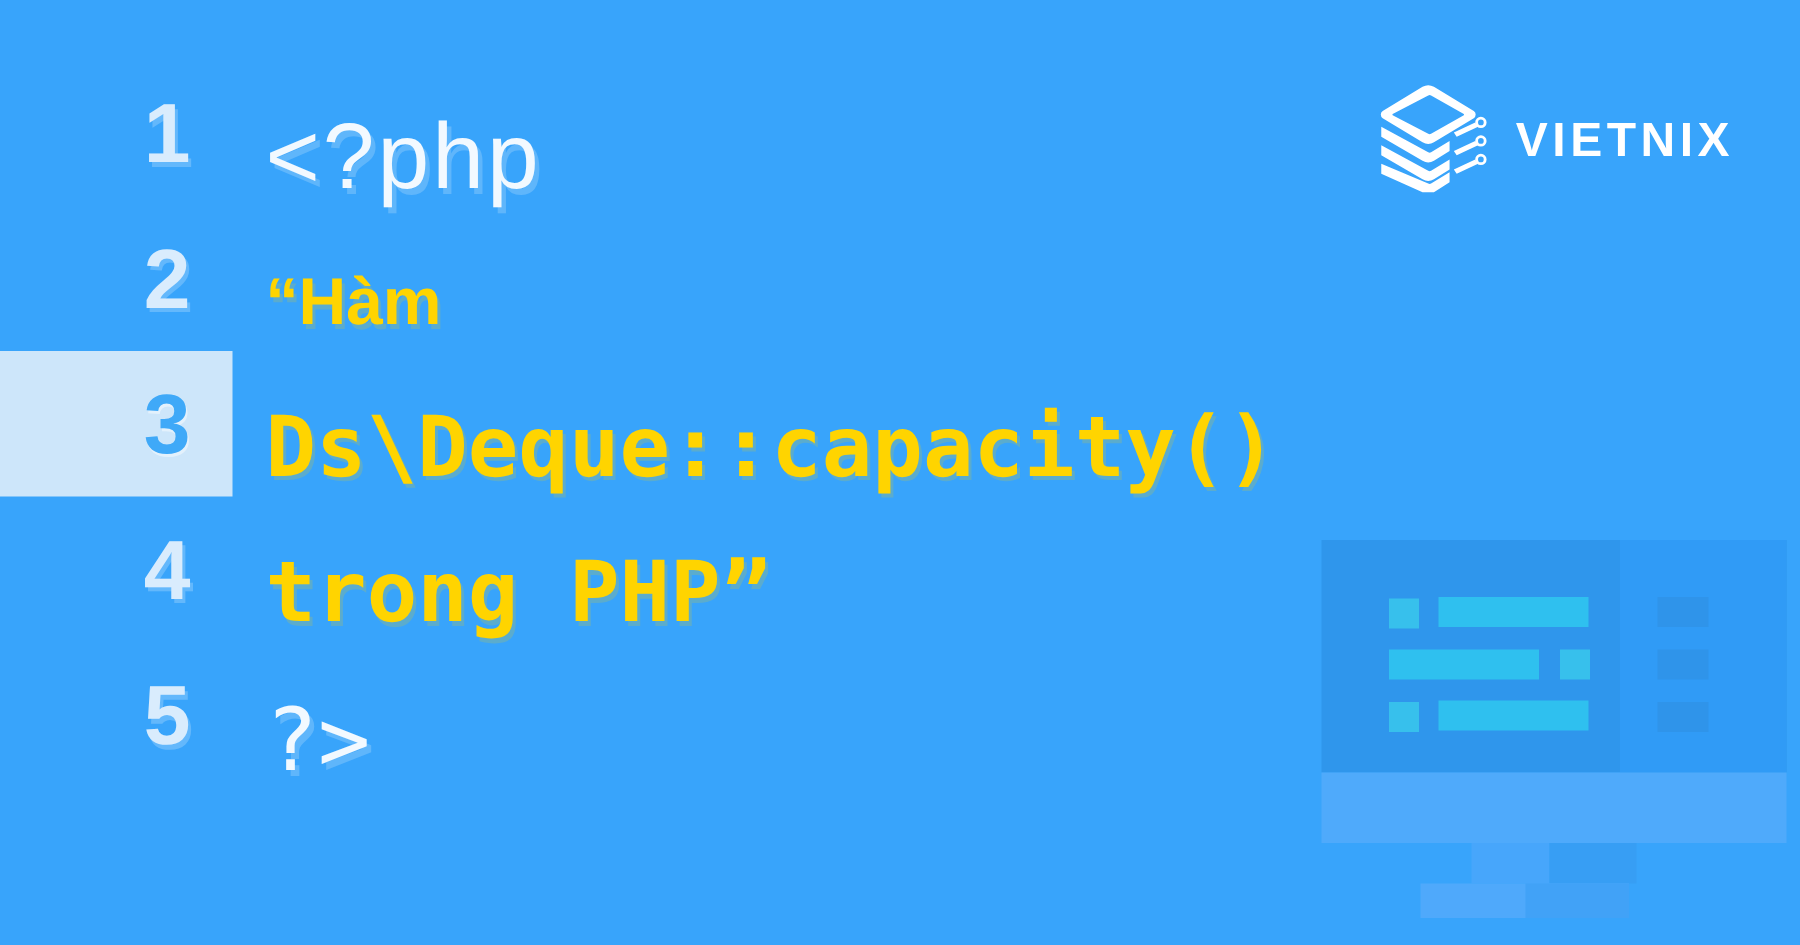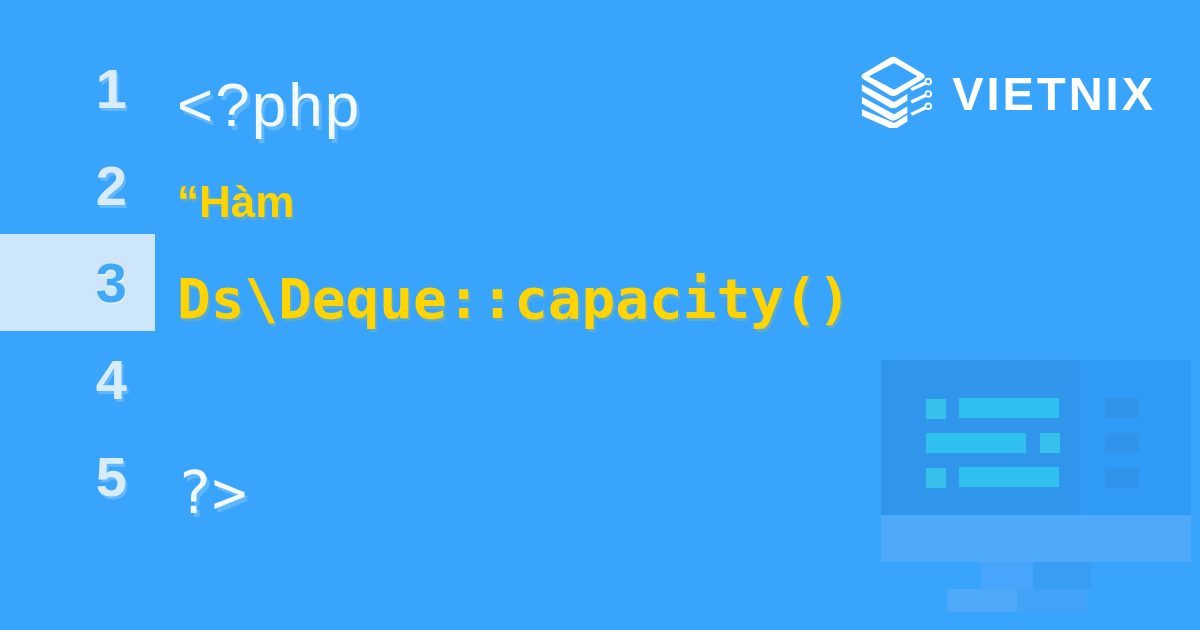--- a/index.html
+++ b/index.html
@@ -93,21 +93,21 @@
     top: 56px;
     height: 74px;
     display: flex;
     align-items: center;
     gap: 18px;
   }
   #brand-mark { width: 76px; height: 74px; display: block; }
   #brand-wordmark {
     color: #ffffff;
     font-family: "Liberation Sans", sans-serif;
-    font-size: 47px;
+    font-size: 32px;
     font-weight: 700;
     letter-spacing: 3px;
     line-height: 1;
     white-space: nowrap;
   }
 
   
   #code-block {
     position: absolute;
     left: 0;
@@ -250,20 +250,21 @@
       <span class="code-text tone-yellow-sans">“Hàm</span>
     </div>
 
     <div class="code-line is-active">
       <span class="gutter">3</span>
       <span class="code-text tone-yellow">Ds\Deque::capacity()</span>
     </div>
 
     <div class="code-line">
       <span class="gutter">4</span>
+      <span class="code-text tone-yellow">trong PHP”</span>
     </div>
 
     <div class="code-line">
       <span class="gutter">5</span>
       <span class="code-text tone-white-mono">?&gt;</span>
     </div>
 
   </div>
 </div>
 

